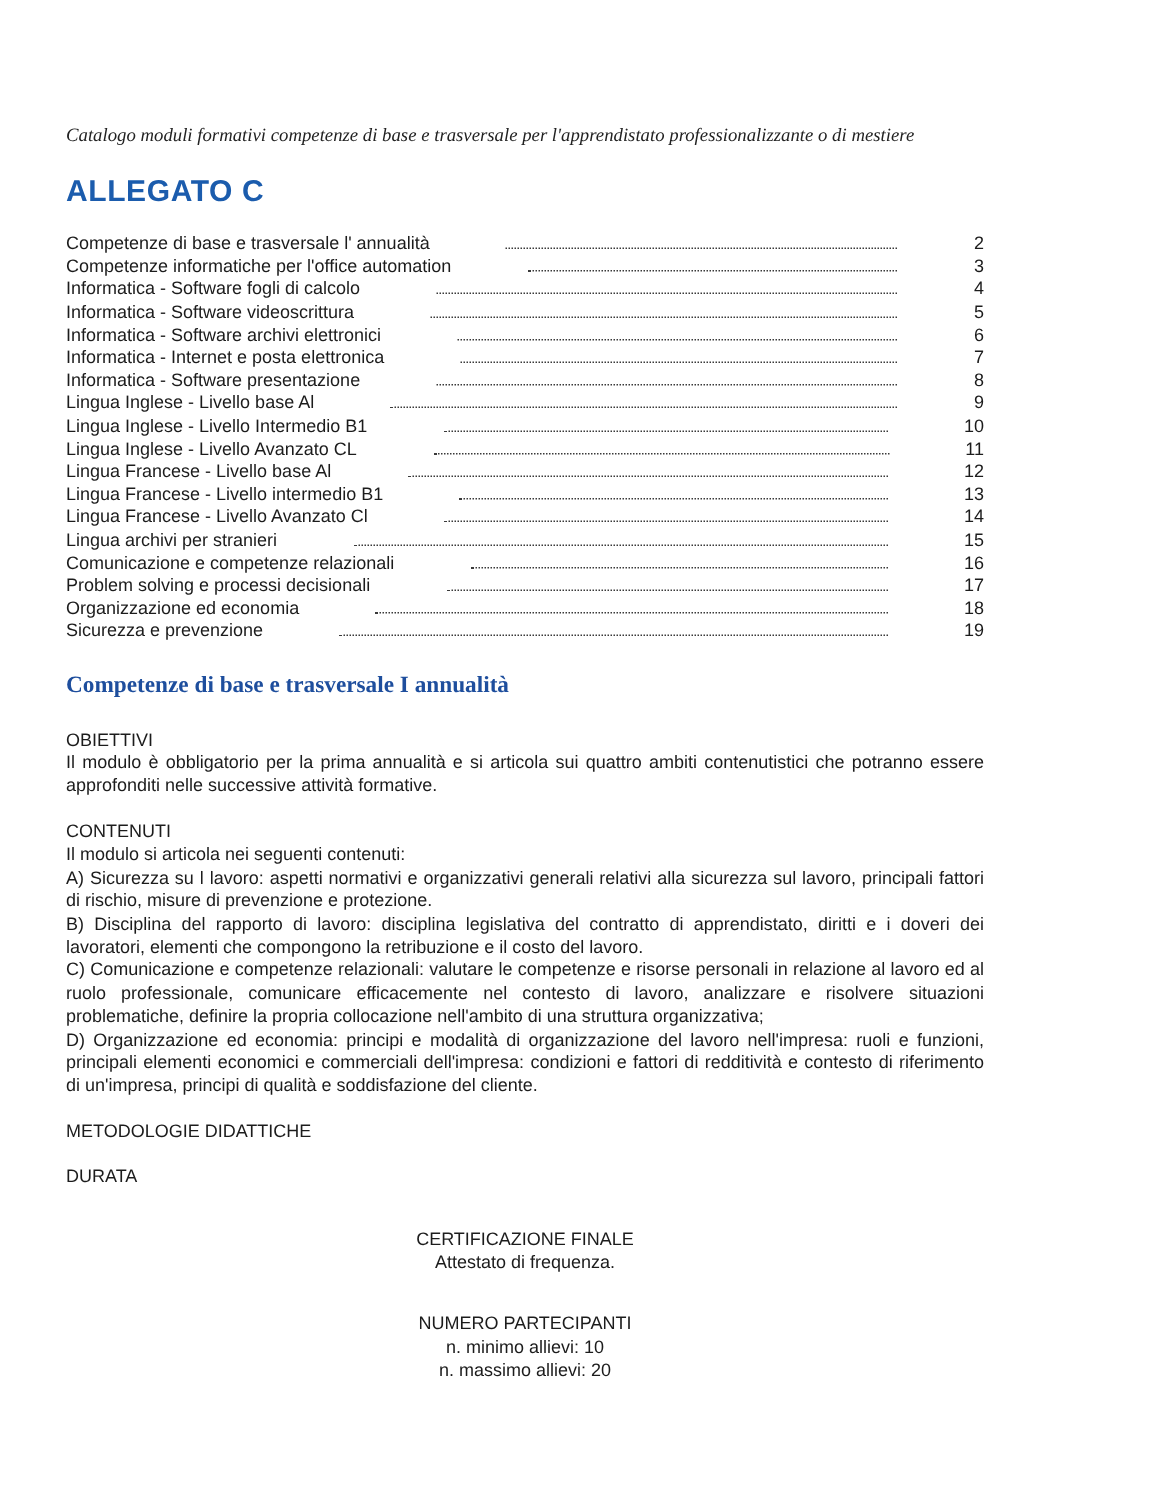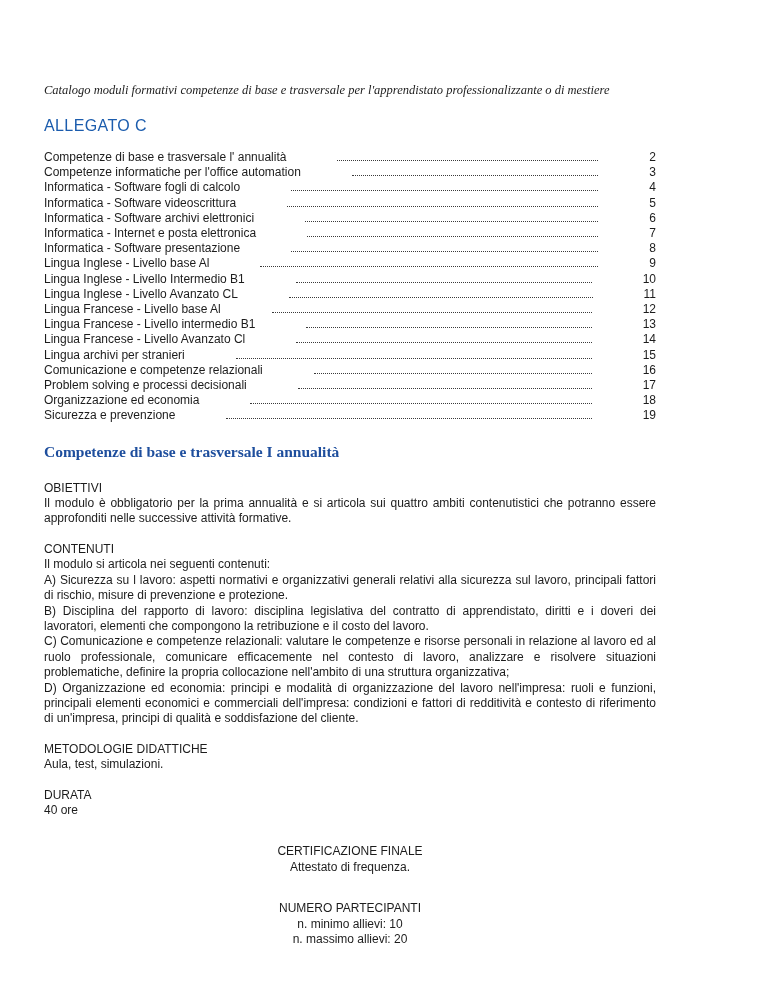--- a/index.html
+++ b/index.html
@@ -25,22 +25,22 @@
   .doc-header {
     font-family: "Liberation Serif", serif;
     font-style: italic;
     font-size: 12.5px;
     line-height: 16px;
     color: #222222;
     margin-bottom: 19px;
   }
   .allegato-title {
     font-family: "Liberation Sans", sans-serif;
-    font-size: 16px;
-    font-weight: normal;
+    font-size: 20px;
+    font-weight: bold;
     letter-spacing: 0.4px;
     color: var(--heading-blue);
     margin-bottom: 15px;
   }
   .toc { width: 100%; }
   .toc-row {
     display: flex;
     align-items: baseline;
     font-size: 12px;
     line-height: 15.2px;
@@ -191,26 +191,24 @@
     <p class="block-heading">CONTENUTI</p>
     <p class="body-text">Il modulo si articola nei seguenti contenuti:</p>
     <p class="body-text justify">A) Sicurezza su l lavoro: aspetti normativi e organizzativi generali relativi alla sicurezza sul lavoro, principali fattori di rischio, misure di prevenzione e protezione.</p>
     <p class="body-text justify">B) Disciplina del rapporto di lavoro: disciplina legislativa del contratto di apprendistato, diritti e i doveri dei lavoratori, elementi che compongono la retribuzione e il costo del lavoro.</p>
     <p class="body-text justify">C) Comunicazione e competenze relazionali: valutare le competenze e risorse personali in relazione al lavoro ed al ruolo professionale, comunicare efficacemente nel contesto di lavoro, analizzare e risolvere situazioni problematiche, definire la propria collocazione nell'ambito di una struttura organizzativa;</p>
     <p class="body-text justify">D) Organizzazione ed economia: principi e modalità di organizzazione del lavoro nell'impresa: ruoli e funzioni, principali elementi economici e commerciali dell'impresa: condizioni e fattori di redditività e contesto di riferimento di un'impresa, principi di qualità e soddisfazione del cliente.</p>
   </section>
 
   <section class="block">
     <p class="block-heading">METODOLOGIE DIDATTICHE</p>
-    <p class="body-text">Aula, test, simulazioni.</p>
   </section>
 
   <section class="block">
     <p class="block-heading">DURATA</p>
-    <p class="body-text">40 ore</p>
   </section>
 
   <section class="block gap-lg">
     <p class="block-heading">CERTIFICAZIONE FINALE</p>
     <p class="body-text">Attestato di frequenza.</p>
   </section>
 
   <section class="block gap-lg">
     <p class="block-heading">NUMERO PARTECIPANTI</p>
     <p class="body-text">n. minimo allievi: 10</p>

